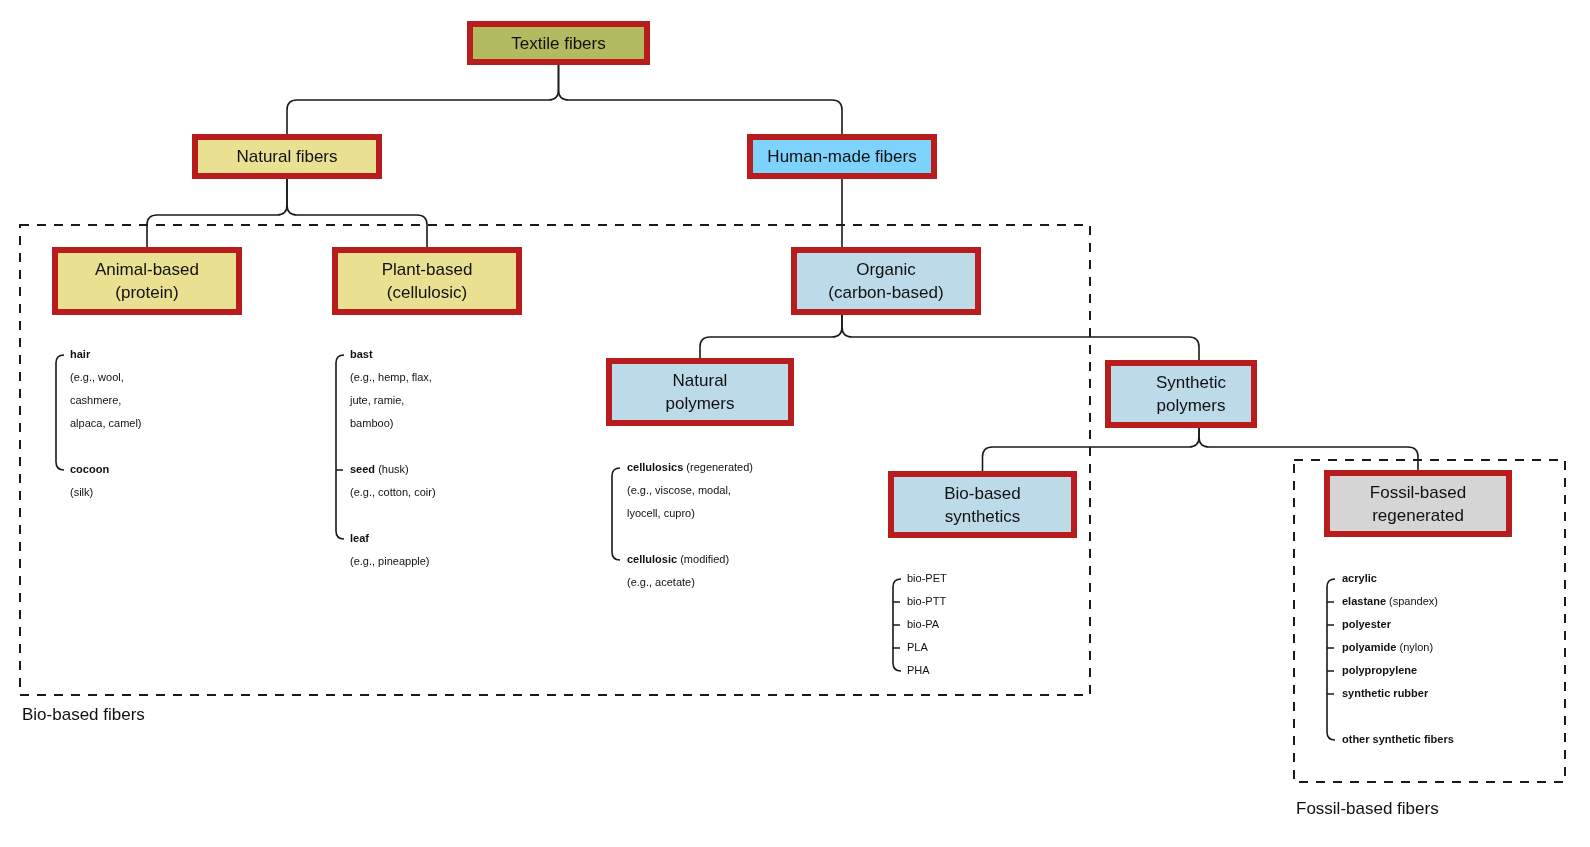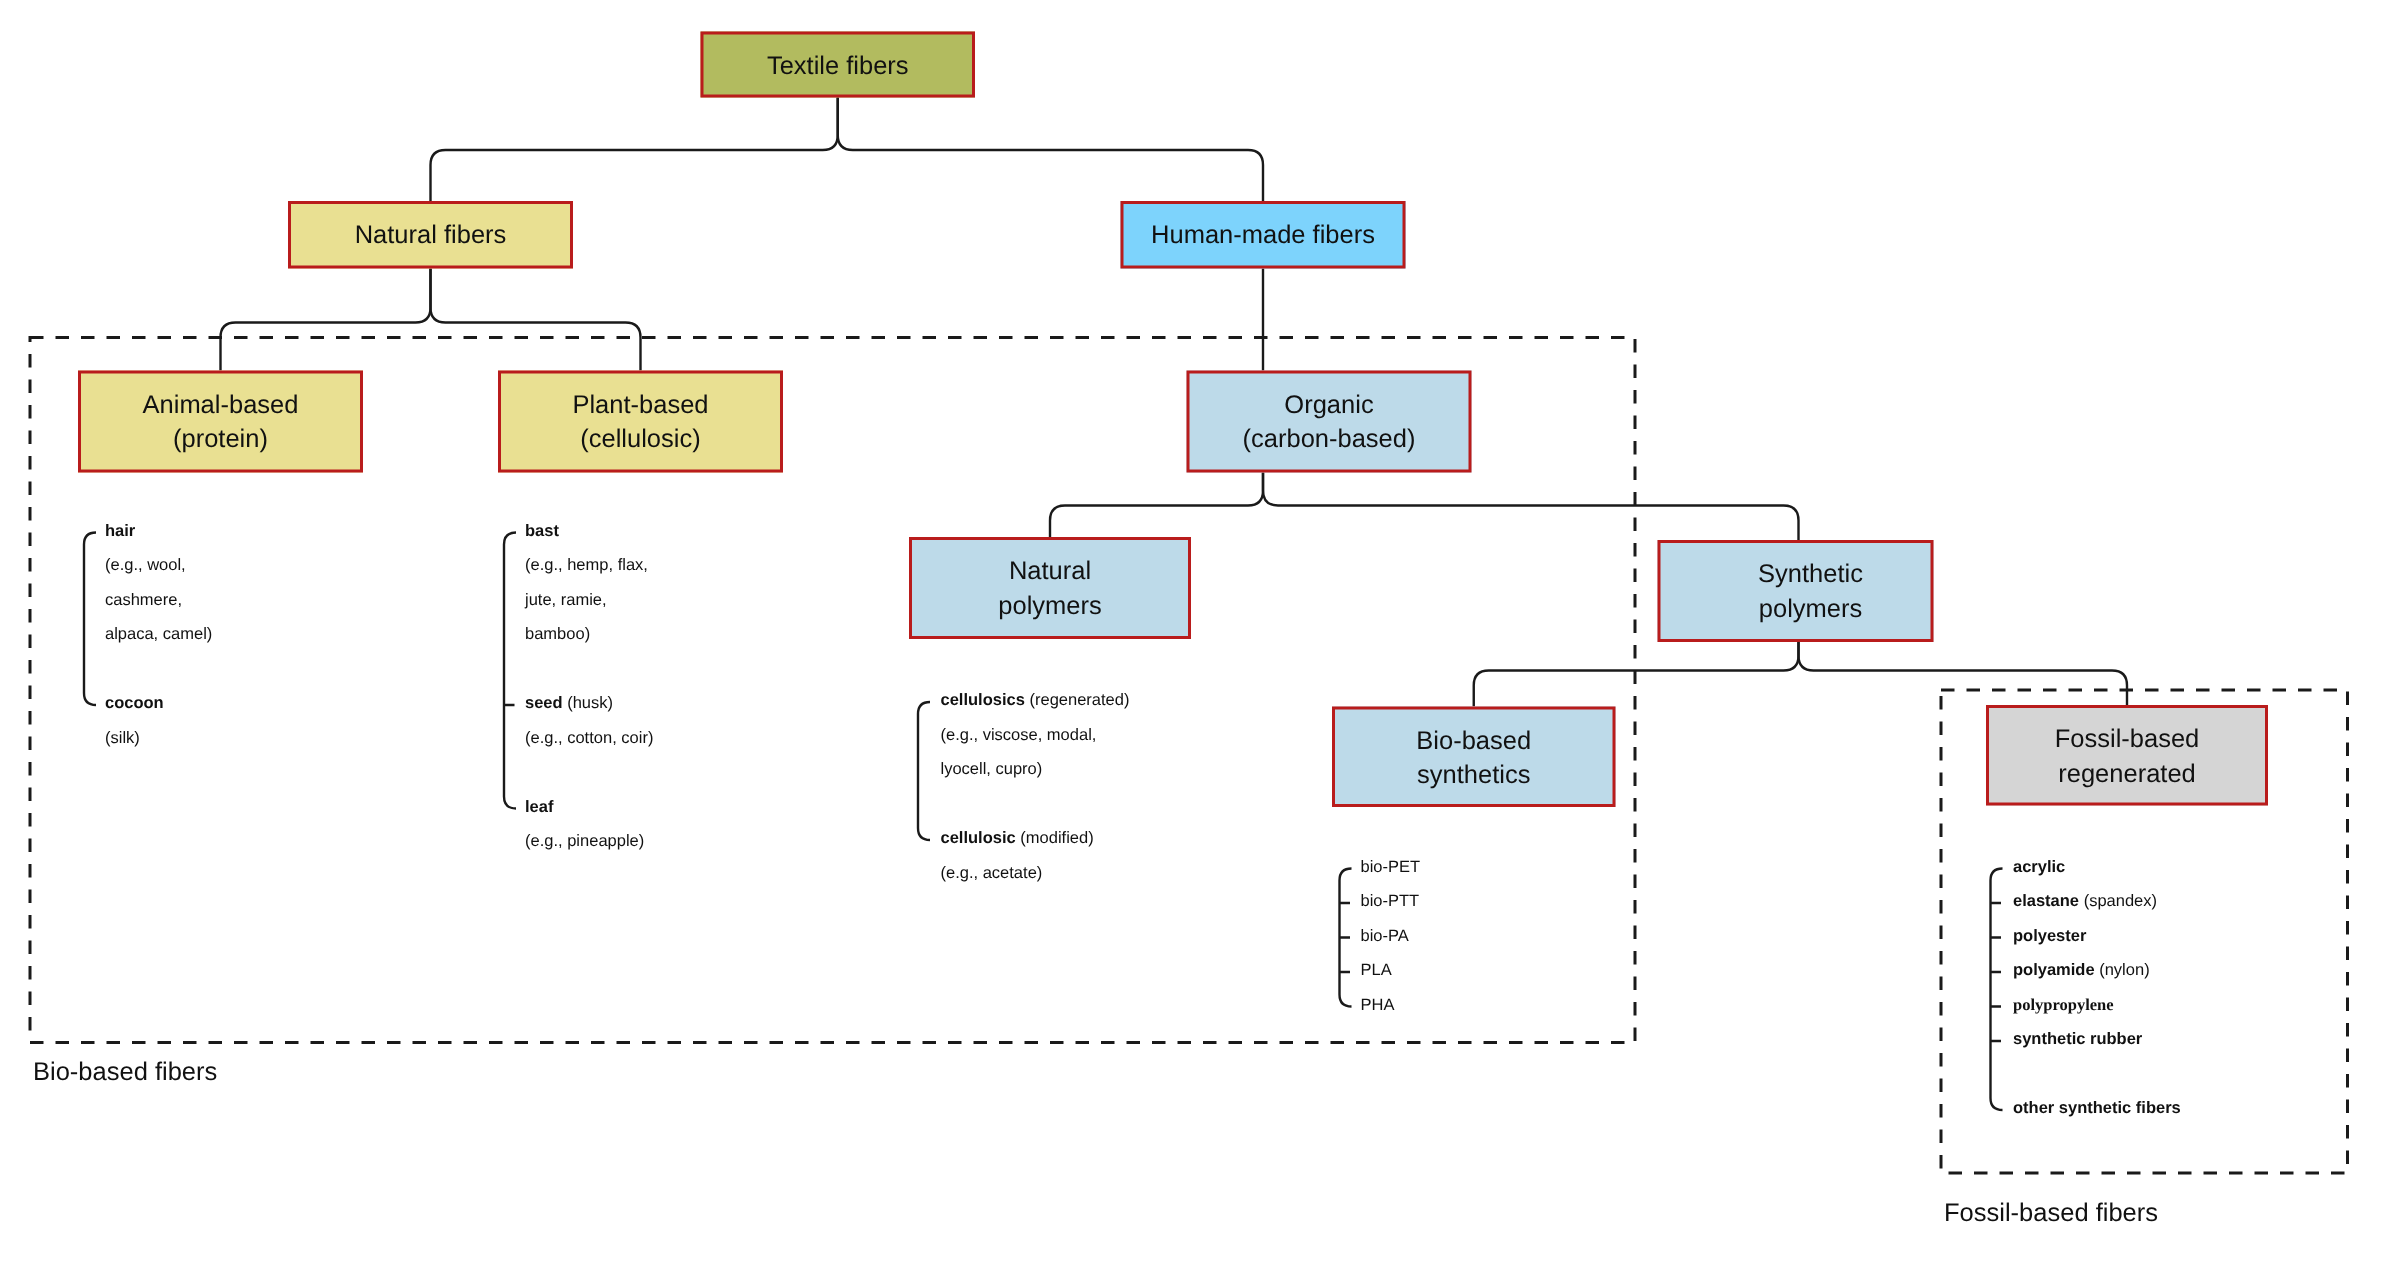--- a/index.html
+++ b/index.html
@@ -2,21 +2,21 @@
 <html><head>
 <meta charset="utf-8">
 <style>
   html,body{margin:0;padding:0;background:#ffffff;}
   .canvas{
     position:relative;width:1590px;height:847px;background:#ffffff;
     font-family:"Liberation Sans", sans-serif;color:#111111;overflow:hidden;
   }
   #edges{position:absolute;left:0;top:0;width:1590px;height:847px;}
   .node{
-    position:absolute;box-sizing:border-box;border:2px solid #b91c1c;
+    position:absolute;box-sizing:border-box;border:6px solid #b91c1c;
     display:flex;align-items:center;justify-content:center;text-align:center;
     font-size:17px;line-height:23px;white-space:pre-line;color:#111111;
   }
   .list-line{
     position:absolute;font-size:11px;line-height:23px;white-space:nowrap;color:#111111;
   }
   .list-line b{font-weight:bold;}
   .region-label{position:absolute;font-size:17px;line-height:20px;color:#111111;}
   #bio-label{left:22px;top:705px;}
   #fossil-label{left:1296px;top:799px;}
@@ -48,21 +48,21 @@
       <div class="node" style="left: 192px; top: 134px; width: 190px; height: 45px; background: rgb(233, 224, 146);">Natural fibers</div>
       <div class="node" style="left: 747px; top: 134px; width: 190px; height: 45px; background: #7dd3fc;">Human-made fibers</div>
       <div class="node" style="left: 52px; top: 247px; width: 190px; height: 68px; background: rgb(233, 224, 146);">Animal-based
 (protein)</div>
       <div class="node" style="left: 332px; top: 247px; width: 190px; height: 68px; background: rgb(233, 224, 146);">Plant-based
 (cellulosic)</div>
       <div class="node" style="left: 747px; top: 247px; width: 190px; height: 68px; background: rgb(189, 218, 233); margin-left: 44px;">Organic
 (carbon-based)</div>
       <div class="node" style="left: 606px; top: 358px; width: 188px; height: 68px; background: rgb(189, 218, 233);">Natural
 polymers</div>
-      <div class="node" style="left: 1105px; top: 360px; width: 184px; height: 68px; background: rgb(189, 218, 233); padding-left: 20px;">Synthetic
+      <div class="node" style="left: 1105px; top: 360px; width: 152px; height: 68px; background: rgb(189, 218, 233); padding-left: 20px;">Synthetic
 polymers</div>
       <div class="node" style="left: 888px; top: 471px; width: 189px; height: 67px; background: rgb(189, 218, 233);">Bio-based
 synthetics</div>
       <div class="node" style="left: 1324px; top: 470px; width: 188px; height: 67px; background: rgb(213, 213, 213);">Fossil-based
 regenerated</div>
     </div>
   <div id="lists">
       <div class="list-line" style="left: 70px; top: 343px;"><b>hair</b></div>
       <div class="list-line" style="left: 70px; top: 366px;"><span>(e.g., wool,</span></div>
       <div class="list-line" style="left: 70px; top: 389px;"><span>cashmere,</span></div>
@@ -84,19 +84,19 @@
       <div class="list-line" style="left: 627px; top: 571px;"><span>(e.g., acetate)</span></div>
       <div class="list-line" style="left: 907px; top: 567px;"><span>bio-PET</span></div>
       <div class="list-line" style="left: 907px; top: 590px;"><span>bio-PTT</span></div>
       <div class="list-line" style="left: 907px; top: 613px;"><span>bio-PA</span></div>
       <div class="list-line" style="left: 907px; top: 636px;"><span>PLA</span></div>
       <div class="list-line" style="left: 907px; top: 659px;"><span>PHA</span></div>
       <div class="list-line" style="left: 1342px; top: 567px;"><b>acrylic</b></div>
       <div class="list-line" style="left: 1342px; top: 590px;"><b>elastane</b><span> (spandex)</span></div>
       <div class="list-line" style="left: 1342px; top: 613px;"><b>polyester</b></div>
       <div class="list-line" style="left: 1342px; top: 636px;"><b>polyamide</b><span> (nylon)</span></div>
-      <div class="list-line" style="left: 1342px; top: 659px; font-family: Liberation Serif, serif;"><b>polypropylene</b></div>
+      <div class="list-line" style="left: 1342px; top: 659px;"><b>polypropylene</b></div>
       <div class="list-line" style="left: 1342px; top: 682px;"><b>synthetic rubber</b></div>
       <div class="list-line" style="left: 1342px; top: 728px;"><b>other synthetic fibers</b></div>
     </div>
   <div class="region-label" id="bio-label">Bio-based fibers</div>
   <div class="region-label" id="fossil-label">Fossil-based fibers</div>
 </div>
 
 </body></html>

